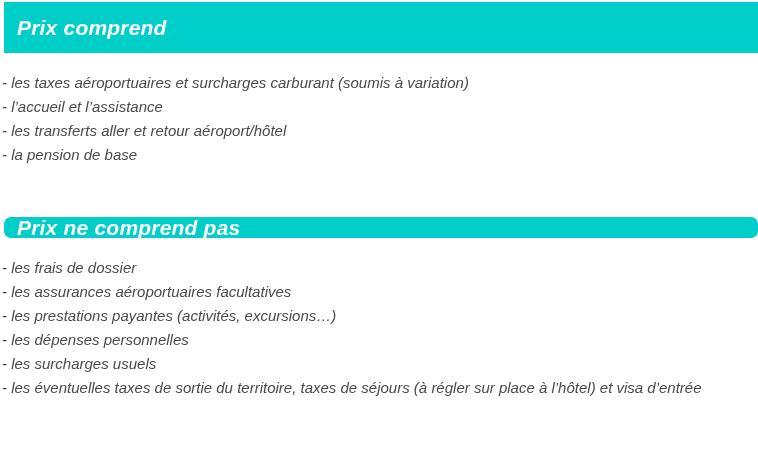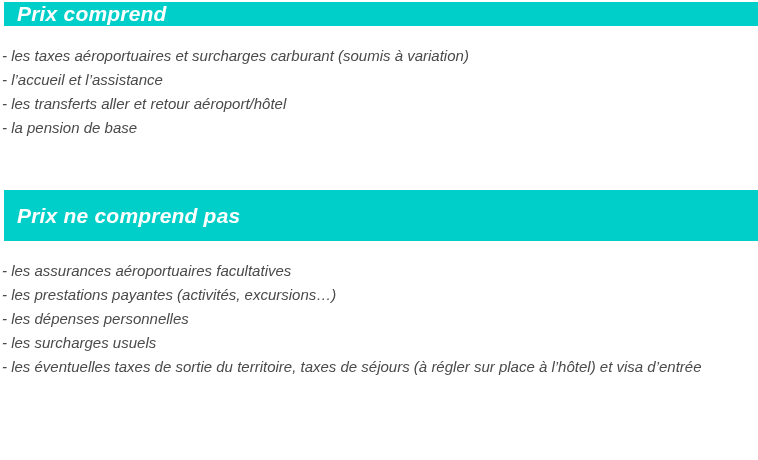--- a/index.html
+++ b/index.html
@@ -17,37 +17,38 @@
     font-family: "Liberation Sans", sans-serif;
   }
   .page {
     width: 758px;
     height: 460px;
     background: var(--page-bg);
   }
   .section-header {
     margin-left: 4px;
     margin-right: 0;
-    height: 24px;
+    height: 51px;
     background: var(--accent-color);
     color: var(--header-text-color);
     display: flex;
     align-items: center;
     padding-left: 13px;
     font-size: 21px;
     font-weight: bold;
     font-style: italic;
     letter-spacing: 0.2px;
   }
   .section-header.first {
     margin-top: 2px;
   }
   .section-header.second {
     margin-top: 50px;
-    height: 51px;
+    height: 21px;
+    border-radius: 7px;
   }
   .items-list {
     list-style: none;
     margin: 18px 0 0 2px;
     font-style: italic;
     font-size: 15px;
     line-height: 24px;
     color: var(--text-color);
   }
   .items-list li {
@@ -69,20 +70,21 @@
       <li>- les transferts aller et retour aéroport/hôtel</li>
       <li>- la pension de base</li>
     </ul>
   </section>
 
   <section>
     <div class="section-header second">
       <span>Prix ne comprend pas</span>
     </div>
     <ul class="items-list">
+      <li>- les frais de dossier</li>
       <li>- les assurances aéroportuaires facultatives</li>
       <li>- les prestations payantes (activités, excursions…)</li>
       <li>- les dépenses personnelles</li>
       <li>- les surcharges usuels</li>
       <li>- les éventuelles taxes de sortie du territoire, taxes de séjours (à régler sur place à l’hôtel) et visa d’entrée</li>
     </ul>
   </section>
 
 </div>
 

